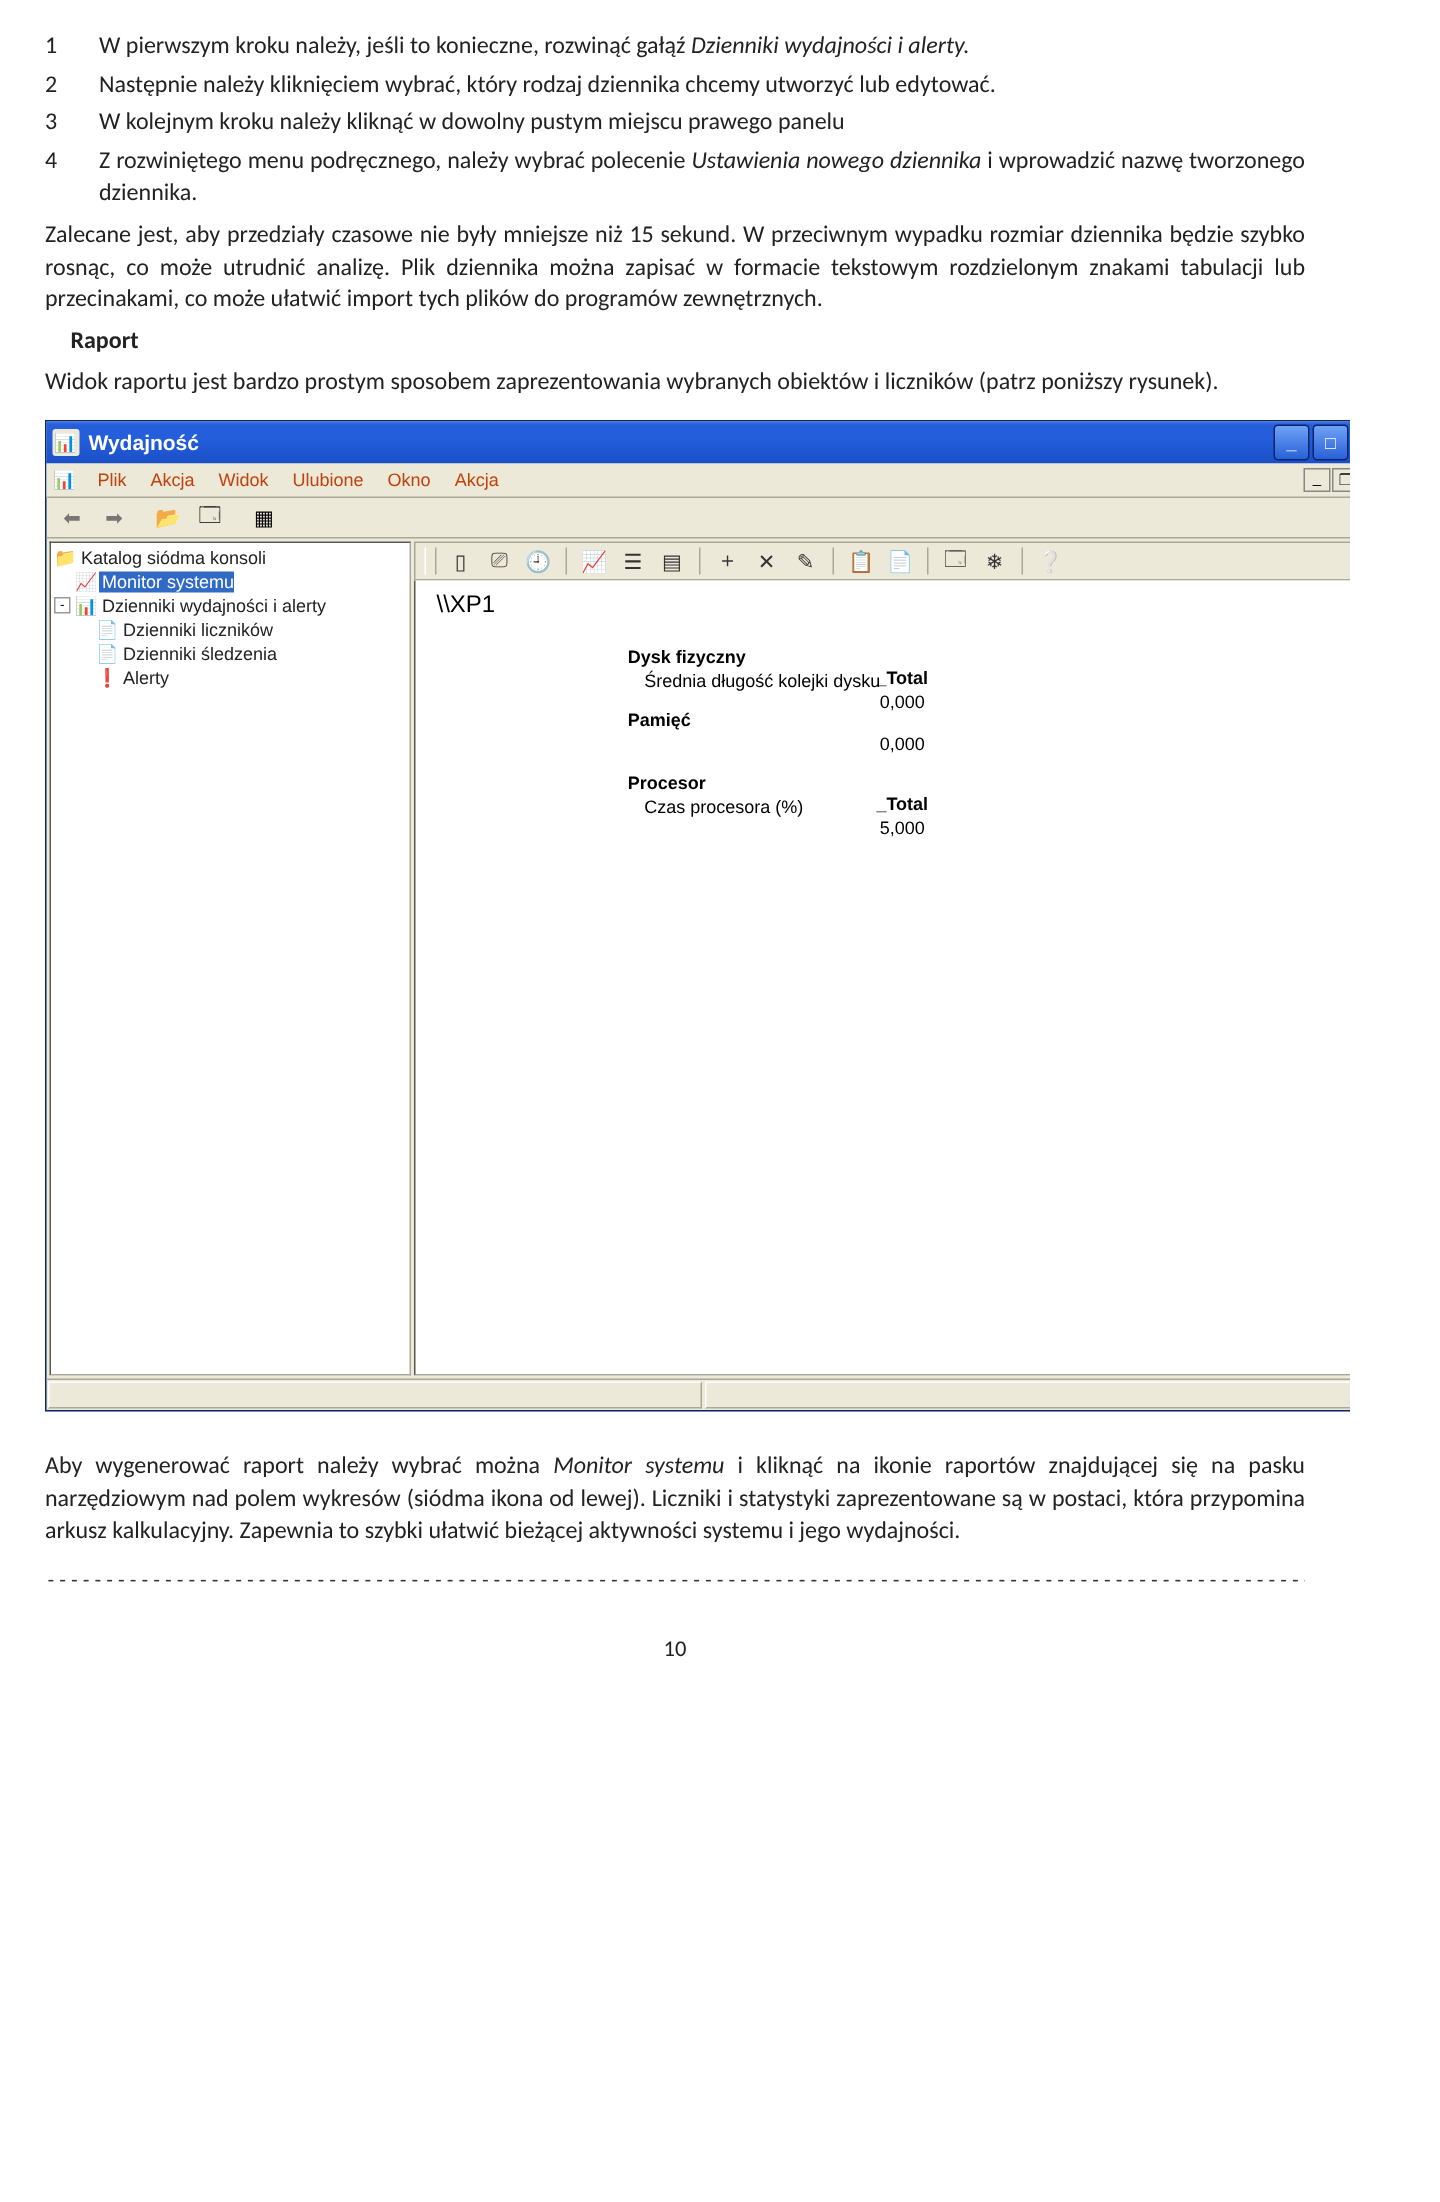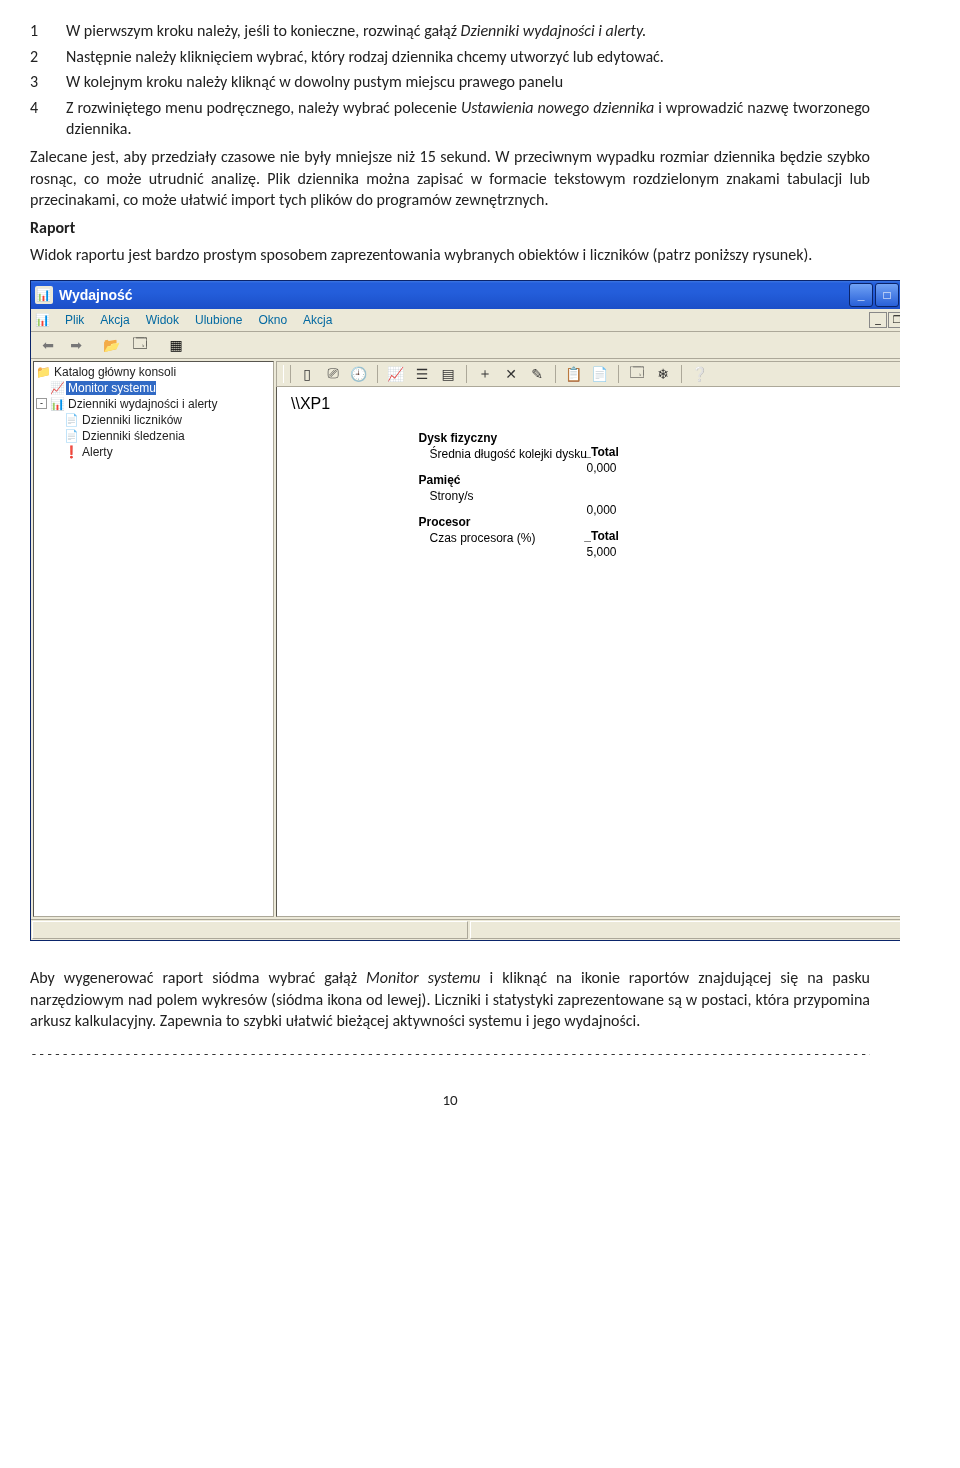--- a/index.html
+++ b/index.html
@@ -24,21 +24,21 @@
   }
   .step-text {
     flex: 1;
   }
   .italic { font-style: italic; }
   .para {
     text-align: justify;
     margin: 6px 0;
     line-height: 1.35;
   }
-  .bold { font-weight: bold; }
+  .bold { font-weight: bold; margin-left: 17px; }
   .screenshot {
     margin: 14px auto 4px auto;
     width: 900px;
   }
   
   .xp-window {
     border: 1px solid #0a246a;
     font-family: Tahoma, Arial, sans-serif;
     font-size: 12px;
     background: #ece9d8;
@@ -83,21 +83,21 @@
     align-items: center;
     padding: 0 4px;
     border-bottom: 1px solid #aca899;
     background: #ece9d8;
   }
   .xp-menubar .m-icon {
     width: 16px; height: 16px; margin-right: 6px;
     display: flex; align-items: center; justify-content: center;
     font-size: 12px; color: #666;
   }
-  .xp-menubar .m-item { padding: 2px 8px; color: #0369a1; }
+  .xp-menubar .m-item { padding: 2px 8px; color: #c2410c; }
   .xp-menubar .mdi-controls {
     margin-left: auto;
     display: flex;
     gap: 0;
   }
   .mdi-btn {
     width: 16px; height: 14px;
     border: 1px solid #888;
     background: #ece9d8;
     display: flex; align-items: center; justify-content: center;
@@ -291,21 +291,21 @@
       <div class="nav-sep"></div>
       <div class="nav-btn active">📂</div>
       <div class="nav-btn active">🗔</div>
       <div class="nav-sep"></div>
       <div class="nav-btn active">▦</div>
     </div>
     <div class="xp-body">
       <div class="xp-tree">
         <div class="tree-row">
           <span class="tree-icon">📁</span>
-          <span class="tree-label">Katalog główny konsoli</span>
+          <span class="tree-label">Katalog siódma konsoli</span>
         </div>
         <div class="tree-row selected">
           <span class="tree-indent" style="width:14px"></span>
           <span class="tree-icon">📈</span>
           <span class="tree-label">Monitor systemu</span>
         </div>
         <div class="tree-row">
           <span class="tree-box">-</span>
           <span class="tree-icon">📊</span>
           <span class="tree-label">Dzienniki wydajności i alerty</span>
@@ -362,21 +362,20 @@
               <div class="c2">0,000</div>
             </div>
           </div>
 
           <div class="rep-group">
             <div class="rep-row title">
               <div class="c1">Pamięć</div>
               <div class="c2"></div>
             </div>
             <div class="rep-row metric">
-              <div class="c1">Strony/s</div>
               <div class="c2">0,000</div>
             </div>
           </div>
 
           <div class="rep-group">
             <div class="rep-row title">
               <div class="c1">Procesor</div>
               <div class="c2">_Total</div>
             </div>
             <div class="rep-row metric">
@@ -389,18 +388,18 @@
     </div>
     <div class="xp-status">
       <div class="cell"></div>
       <div class="cell"></div>
       <div class="cell"></div>
     </div>
   </div>
 </div>
 
 <div class="para" style="margin-top:26px">
-  <span>Aby wygenerować raport siódma wybrać gałąż </span><span class="italic">Monitor systemu</span><span> i kliknąć na ikonie raportów znajdującej się na pasku narzędziowym nad polem wykresów (siódma ikona od lewej). Liczniki i statystyki zaprezentowane są w postaci, która przypomina arkusz kalkulacyjny. Zapewnia to szybki ułatwić bieżącej aktywności systemu i jego wydajności.</span>
+  <span>Aby wygenerować raport należy wybrać można </span><span class="italic">Monitor systemu</span><span> i kliknąć na ikonie raportów znajdującej się na pasku narzędziowym nad polem wykresów (siódma ikona od lewej). Liczniki i statystyki zaprezentowane są w postaci, która przypomina arkusz kalkulacyjny. Zapewnia to szybki ułatwić bieżącej aktywności systemu i jego wydajności.</span>
 </div>
 
 <div class="dashes">-------------------------------------------------------------------------------------------------------------------------</div>
 
 <div class="pagenum">10</div>
 
 </body></html>

